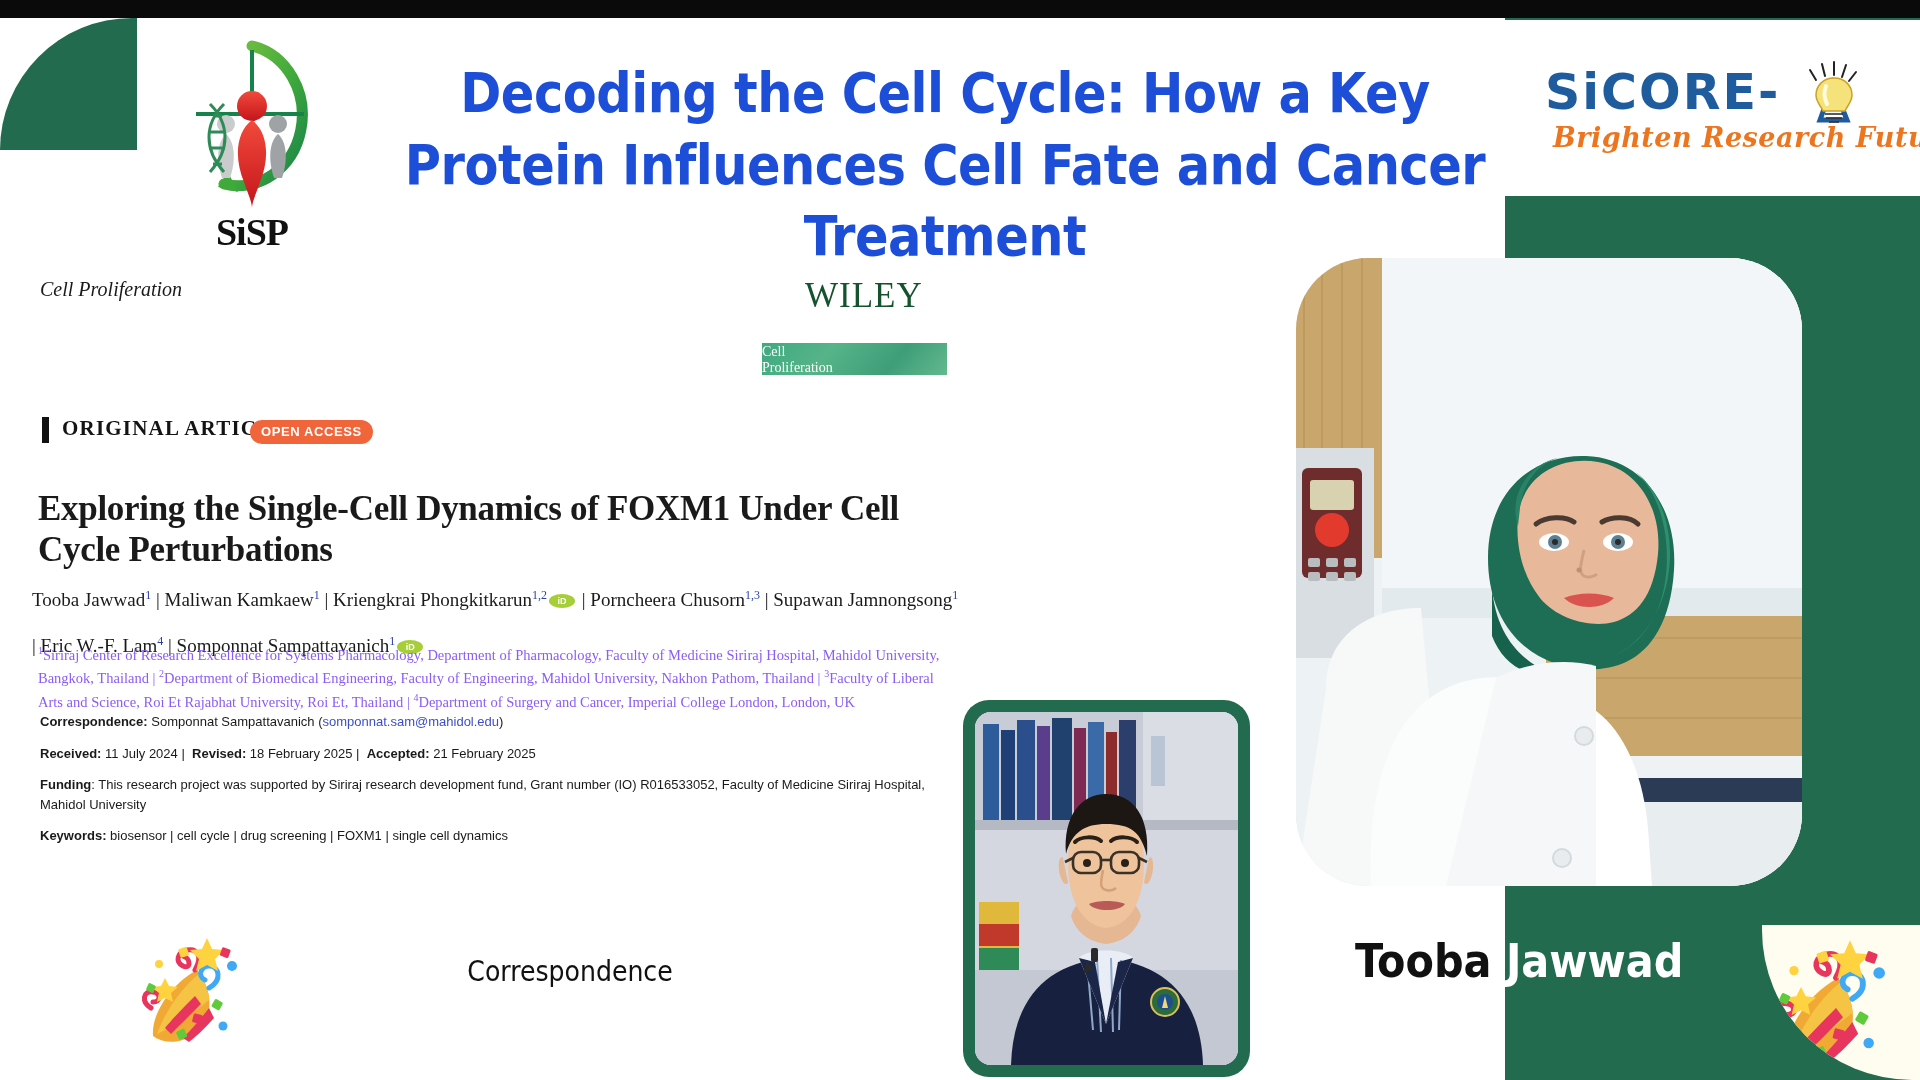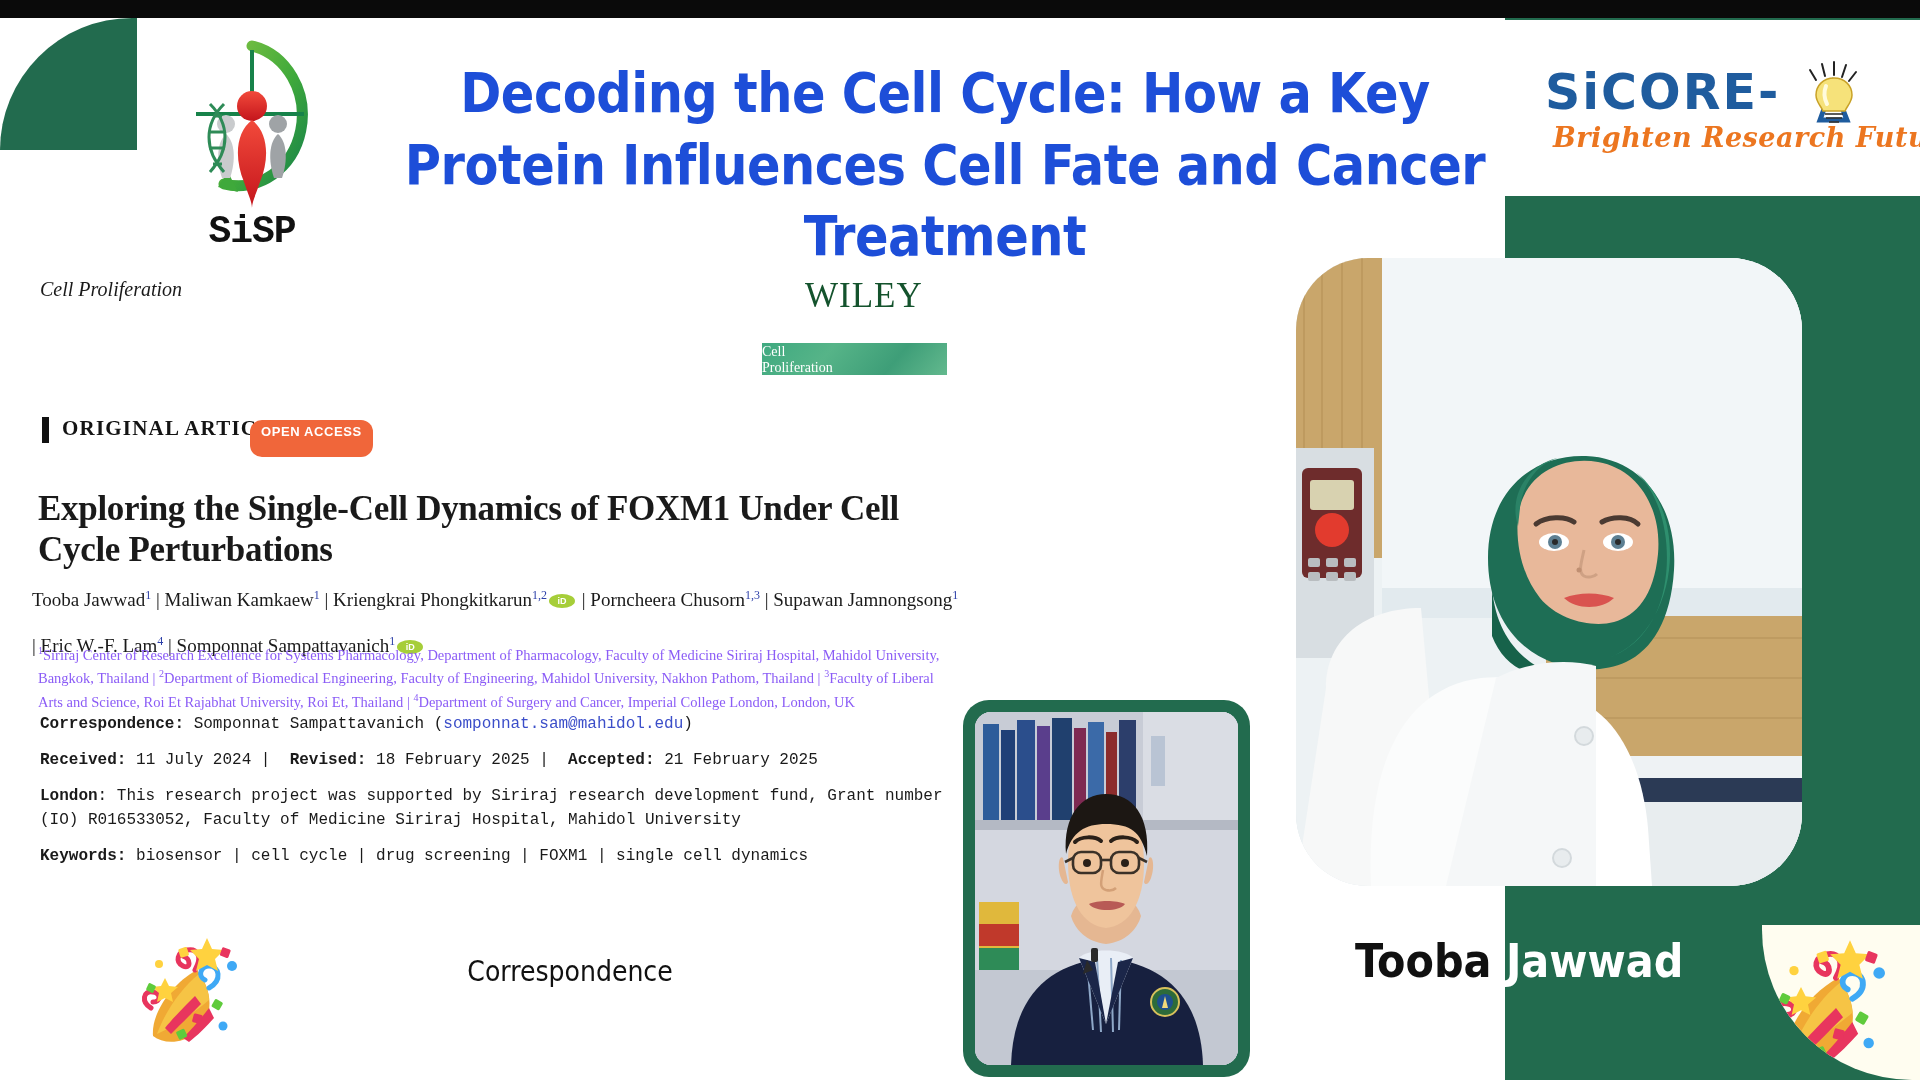--- a/index.html
+++ b/index.html
@@ -45,21 +45,21 @@
     position:absolute;left:8px;top:86px;
     font-family:"DejaVu Serif", serif;
     font-style:italic;font-weight:700;font-size:27px;color:#EC7620;
     white-space:nowrap;letter-spacing:.5px;
   }
 
   
   .sisp{position:absolute;left:172px;top:32px;width:160px;height:185px;}
   .sisp-text{
     position:absolute;left:172px;top:210px;width:160px;text-align:center;
-    font-family:Liberation Mono, monospace;font-weight:700;font-size:38px;color:#111;
+    font-family:Liberation Serif, serif;font-weight:700;font-size:38px;color:#111;
     letter-spacing:-1px;
   }
 
   
   .headline{
     position:absolute;left:400px;top:58px;width:1090px;
     text-align:center;color:#1d4ed8;
     font-family:"DejaVu Sans Condensed","Liberation Sans", sans-serif;
     font-weight:700;font-size:55px;line-height:1.3;
     letter-spacing:-.5px;
@@ -88,21 +88,21 @@
 
   .art-rule{position:absolute;left:42px;top:417px;width:7px;height:26px;background:#111;}
   .art-type{
     position:absolute;left:62px;top:416px;
     font-family:"Liberation Serif", serif;font-weight:700;font-size:21px;
     letter-spacing:1.2px;color:#141414;
   }
   .oa-badge{
     position:absolute;left:250px;top:420px;
     background:#F0663A;color:#fff;border-radius:12px;
-    padding:4px 11px 18px;font-size:13px;font-weight:700;letter-spacing:.6px;
+    padding:4px 11px 5px;font-size:13px;font-weight:700;letter-spacing:.6px;
   }
 
   .paper-title{
     position:absolute;left:38px;top:488px;width:900px;
     font-family:"Liberation Serif", serif;font-weight:700;font-size:35px;
     line-height:1.18;color:#1a1a1a;letter-spacing:-.3px;
   }
 
   .authors{
     position:absolute;left:32px;top:578px;width:930px;
@@ -117,21 +117,21 @@
   }
 
   .affil{
     position:absolute;left:38px;top:643px;width:910px;
     font-family:"Liberation Serif", serif;font-size:14.5px;line-height:1.55;color:#8b5cf6;
   }
   .affil sup{font-size:10px;}
 
   .meta{
     position:absolute;left:40px;top:712px;width:920px;
-    font-family:Liberation Mono, monospace;font-size:16px;line-height:1.5;color:#1a1a1a;
+    font-family:Liberation Sans, sans-serif;font-size:13px;line-height:1.5;color:#1a1a1a;
   }
   .meta p{margin:0 0 12px;}
   .meta b{font-weight:700;}
   .mail{color:#3b4ec9;}
 
   
   .photo-right{
     position:absolute;left:1296px;top:258px;width:506px;height:628px;
     border-radius:72px;overflow:hidden;background:#dfe6ea;
   }
@@ -265,21 +265,21 @@
     </p>
     <p>
       <b>Received:</b>
       <span>11 July 2024</span>&nbsp;|&nbsp;
       <b>Revised:</b>
       <span>18 February 2025</span>&nbsp;|&nbsp;
       <b>Accepted:</b>
       <span>21 February 2025</span>
     </p>
     <p>
-      <b>London</b><span>: This research project was supported by Siriraj research development fund, Grant number (IO) R016533052, Faculty of Medicine Siriraj Hospital, Mahidol University</span>
+      <b>Funding</b><span>: This research project was supported by Siriraj research development fund, Grant number (IO) R016533052, Faculty of Medicine Siriraj Hospital, Mahidol University</span>
     </p>
     <p>
       <b>Keywords:</b>
       <span>biosensor | cell cycle | drug screening | FOXM1 | single cell dynamics</span>
     </p>
   </div>
 
   <div class="photo-right">
     <svg width="506" height="628" viewBox="0 0 506 628" preserveAspectRatio="xMidYMid slice">
       <rect width="506" height="628" fill="#EDF2F4"></rect>

